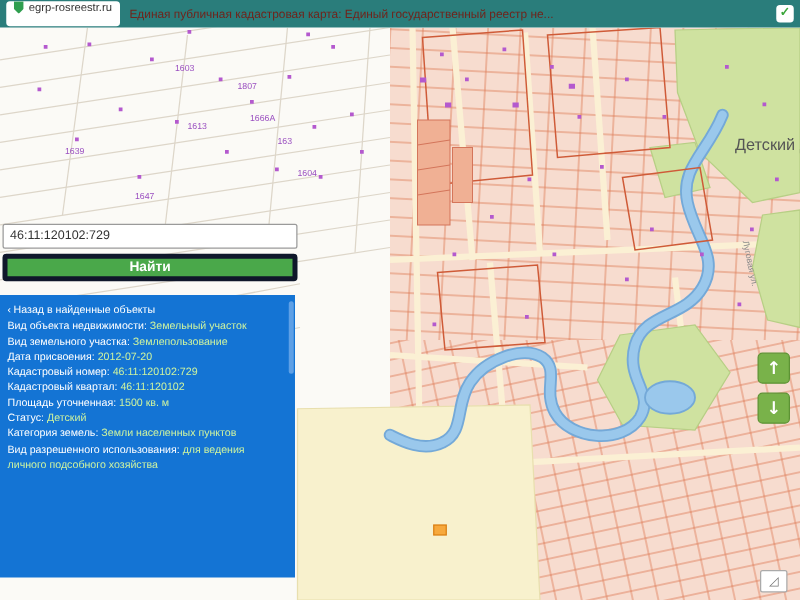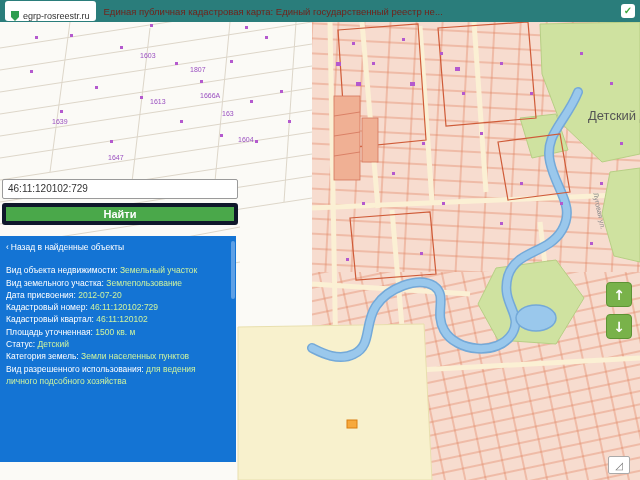--- a/index.html
+++ b/index.html
@@ -2,21 +2,21 @@
 <html><head>
 <meta charset="utf-8">
 <style>
   html,body{margin:0;padding:0}
   body{width:640px;height:480px;overflow:hidden;position:relative;background:#fff;
        font-family:"Liberation Sans",sans-serif}
 
   
   .browser-bar{position:absolute;top:0;left:0;width:640px;height:22px;background:#2a7d7b;
        display:flex;align-items:center;gap:8px;padding:0 5px;box-sizing:border-box;z-index:50}
-  .addr{background:#fff;border-radius:3px;height:20px;display:flex;align-items:flex-end;gap:4px;
+  .addr{background:#fff;border-radius:3px;height:20px;display:flex;align-items:flex-start;gap:4px;
        padding:0 6px;font-size:9px;color:#333;white-space:nowrap}
   .shield{width:8px;height:10px;background:#2f9e4f;
        clip-path:polygon(0 0,100% 0,100% 60%,50% 100%,0 60%)}
   .page-title{font-size:9.5px;color:#6f241c;white-space:nowrap;overflow:hidden;flex:1;font-weight:normal}
   .check{width:14px;height:14px;background:#fff;border-radius:3px;color:#3aa63a;font-size:10px;
        line-height:14px;text-align:center;font-weight:bold}
 
   
   .map{position:absolute;top:22px;left:0;width:640px;height:458px;overflow:hidden}
   .map svg{position:absolute;top:0;left:0}
@@ -29,21 +29,21 @@
   .search{position:absolute;left:2px;top:178px;width:236px;z-index:20}
   .search input{width:100%;height:20px;box-sizing:border-box;border:1px solid #9a9a9a;
        border-radius:2px;font-size:10px;padding:0 5px;color:#333;font-family:"Liberation Sans",sans-serif}
   .search button{margin-top:4px;width:100%;height:22px;background:#4aa84a;border:4px solid #0f172a;
        border-radius:3px;color:#fff;font-size:11px;font-weight:bold;cursor:pointer;
        font-family:"Liberation Sans",sans-serif}
 
   
   .panel{position:absolute;left:0;top:236px;width:236px;height:226px;background:#1474d4;
        color:#fff;font-size:8.5px;line-height:12.3px;padding:5px 10px 5px 6px;box-sizing:border-box;z-index:20}
-  .panel .back{display:block;color:#fff;margin-bottom:11px;cursor:pointer}
+  .panel .back{display:block;color:#fff;margin-bottom:1px;cursor:pointer}
   .panel .back .arr{margin-right:2px}
   .panel .lbl{color:#ffffff}
   .panel .val{color:#cdf3a0}
   .panel .thumb{position:absolute;right:1px;top:5px;width:4px;height:58px;background:#5ea0e6;border-radius:2px}
 
   
   .zoom{position:absolute;right:8px;top:282px;display:flex;flex-direction:column;gap:7px;z-index:20}
   .zbtn{width:26px;height:25px;background:#79b24a;border:1px solid #5d9334;border-radius:4px;color:#fff;
        font-size:14px;font-weight:bold;display:flex;align-items:center;justify-content:center;
        cursor:pointer;padding:0;font-family:"DejaVu Sans",sans-serif}

